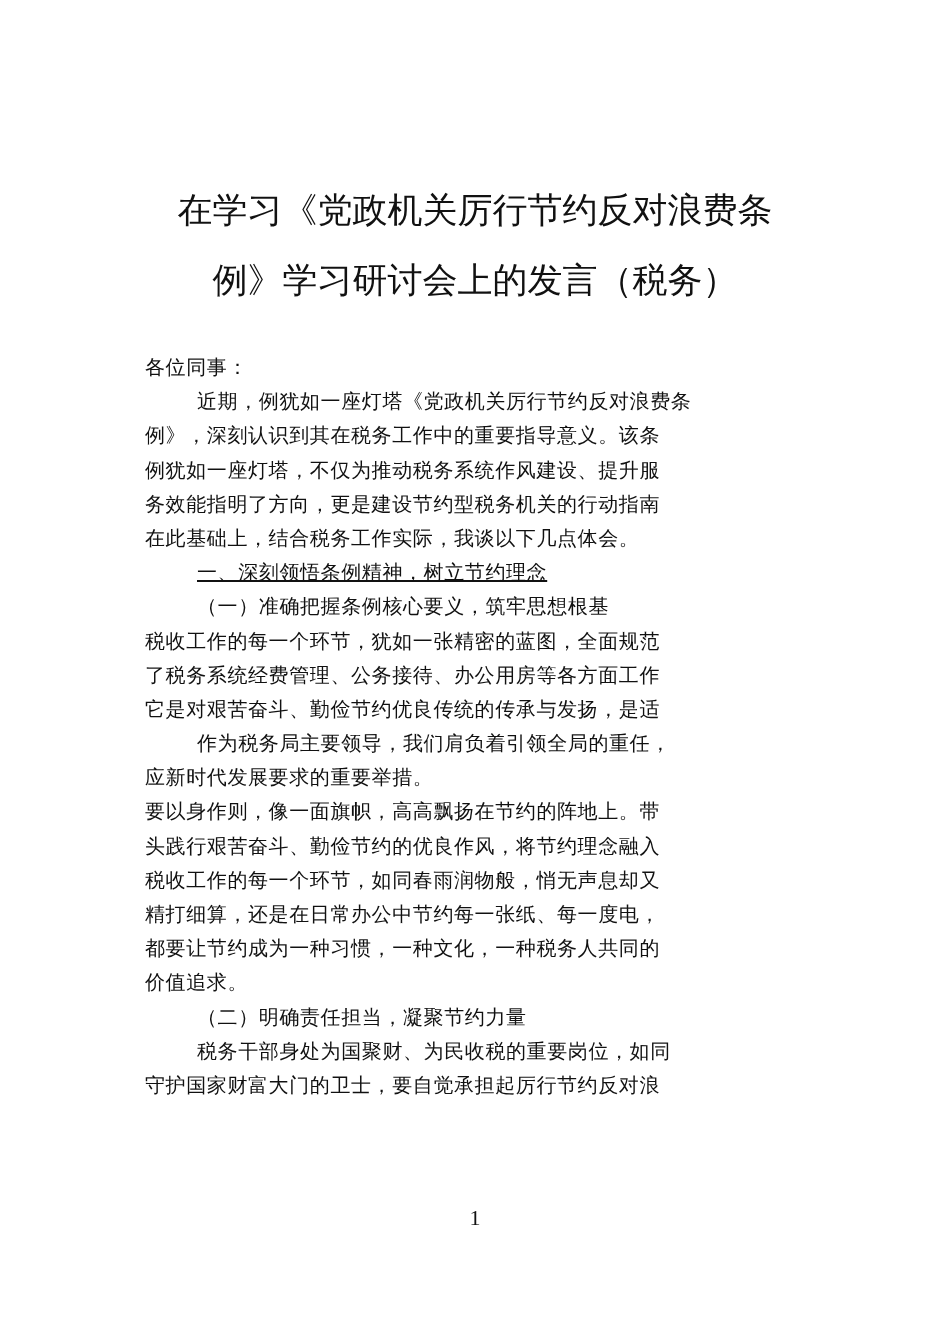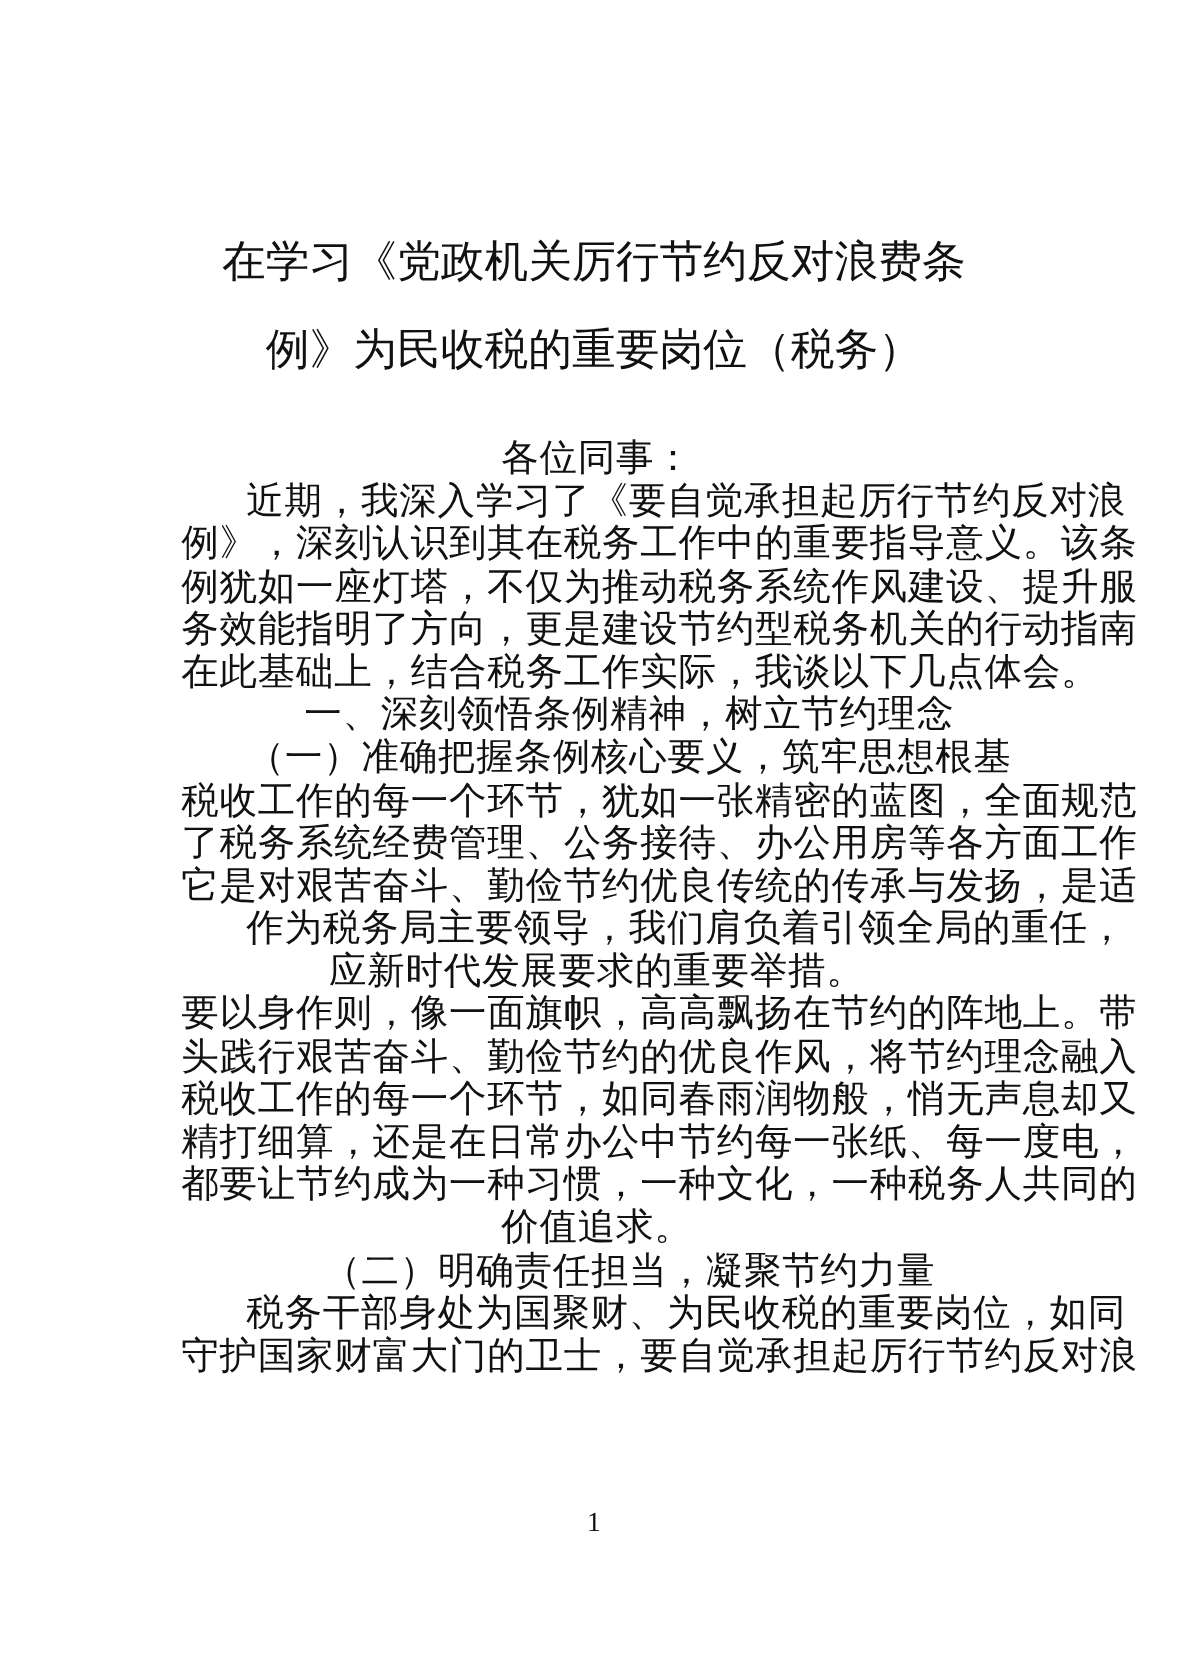--- a/index.html
+++ b/index.html
@@ -34,58 +34,57 @@
   }
   .title .tline {
     display: block;
     white-space: nowrap;
   }
   .body-text {
     position: absolute;
     left: 145px;
     top: 335px;
     width: 665px;
-    font-size: 30px;
+    font-size: 20px;
     line-height: 34.2px;
     color: #111;
-    text-align: center;
   }
   .body-text .line {
     display: block;
     white-space: nowrap;
     height: 34.2px;
     letter-spacing: 0.6px;
   }
   .indent2 { padding-left: 52px; }
-  .indent-h { padding-left: 52px; }
+  .indent-h { padding-left: 52px; text-decoration: underline; }
   .indent-sub { padding-left: 52px; }
   .page-number {
     position: absolute;
     left: 0;
     width: 950px;
     top: 1190px;
     text-align: center;
     font-family: "Liberation Serif", "DejaVu Serif", serif;
     font-size: 22px;
     color: #111;
   }
 </style>
 </head>
 <body>
 
 <div class="page">
 
   <div class="title">
     <span class="tline">在学习《党政机关厉行节约反对浪费条</span>
-    <span class="tline">例》为民收税的重要岗位（税务）</span>
+    <span class="tline">例》学习研讨会上的发言（税务）</span>
   </div>
 
   <div class="body-text">
     <span class="line">各位同事：</span>
-    <span class="line indent2">近期，我深入学习了《要自觉承担起厉行节约反对浪</span>
+    <span class="line indent2">近期，例犹如一座灯塔《党政机关厉行节约反对浪费条</span>
     <span class="line">例》，深刻认识到其在税务工作中的重要指导意义。该条</span>
     <span class="line">例犹如一座灯塔，不仅为推动税务系统作风建设、提升服</span>
     <span class="line">务效能指明了方向，更是建设节约型税务机关的行动指南</span>
     <span class="line">在此基础上，结合税务工作实际，我谈以下几点体会。</span>
     <span class="line indent-h">一、深刻领悟条例精神，树立节约理念</span>
     <span class="line indent-sub">（一）准确把握条例核心要义，筑牢思想根基</span>
     <span class="line">税收工作的每一个环节，犹如一张精密的蓝图，全面规范</span>
     <span class="line">了税务系统经费管理、公务接待、办公用房等各方面工作</span>
     <span class="line">它是对艰苦奋斗、勤俭节约优良传统的传承与发扬，是适</span>
     <span class="line indent2">作为税务局主要领导，我们肩负着引领全局的重任，</span>

